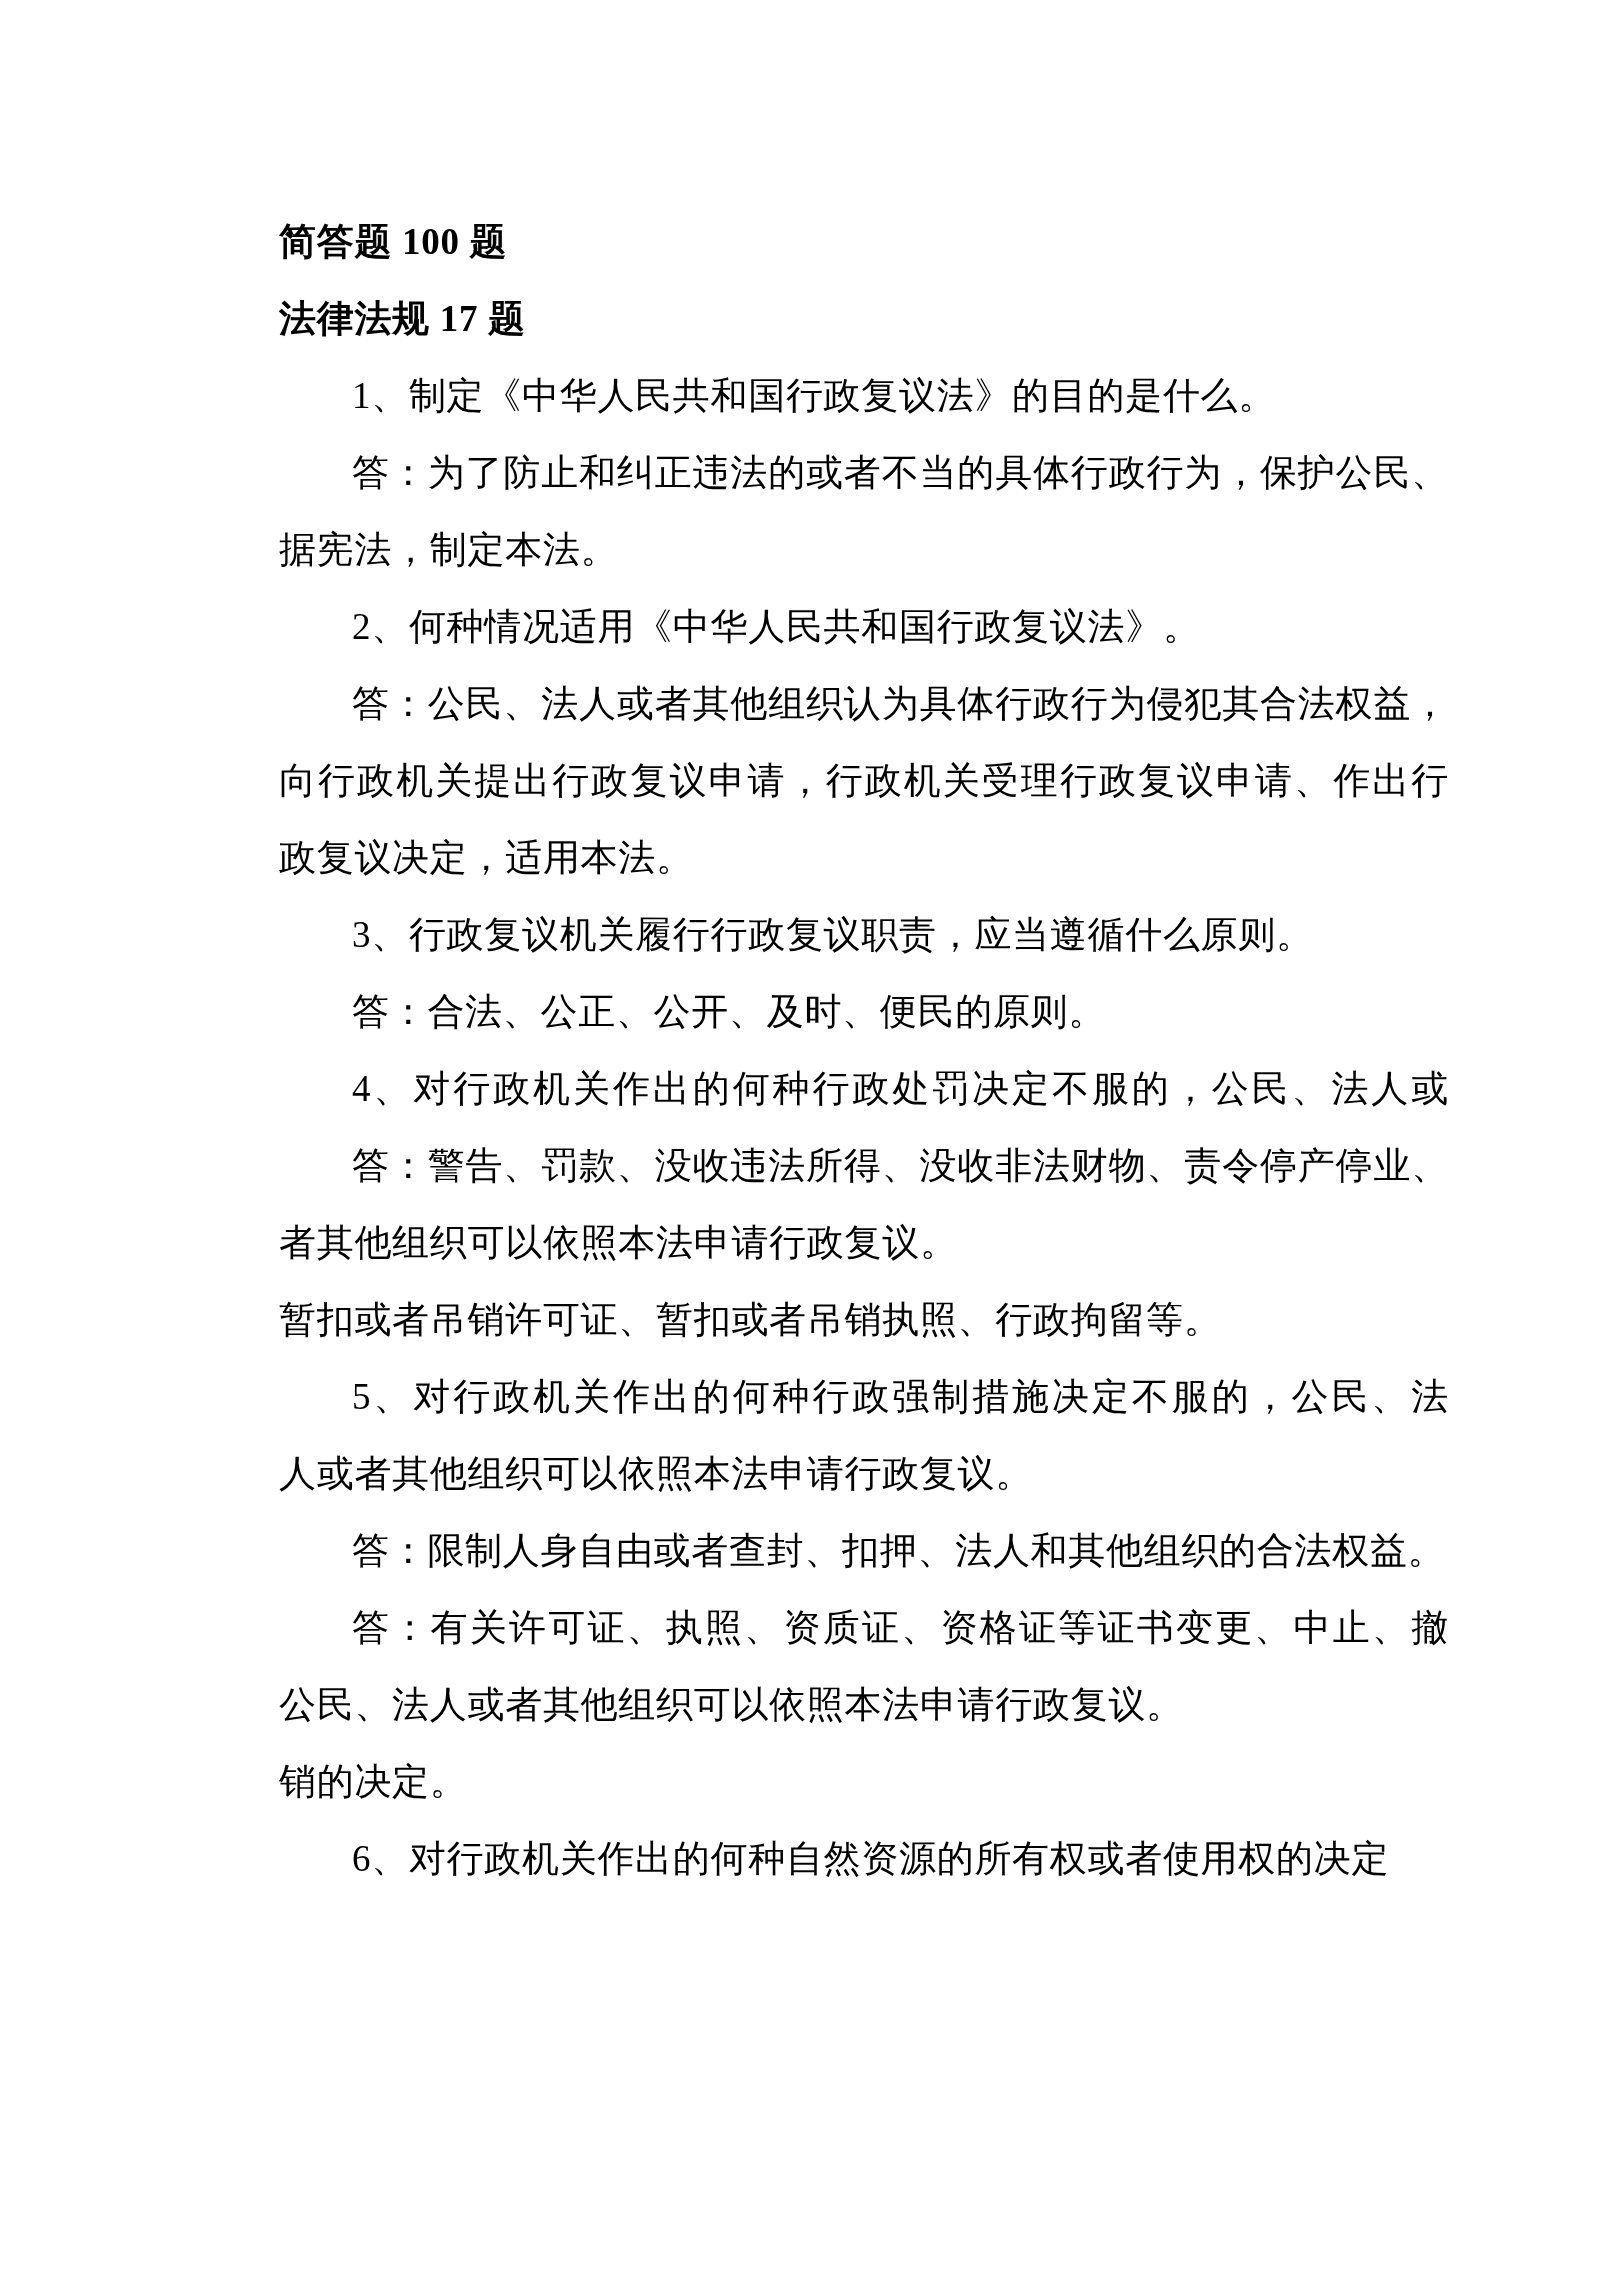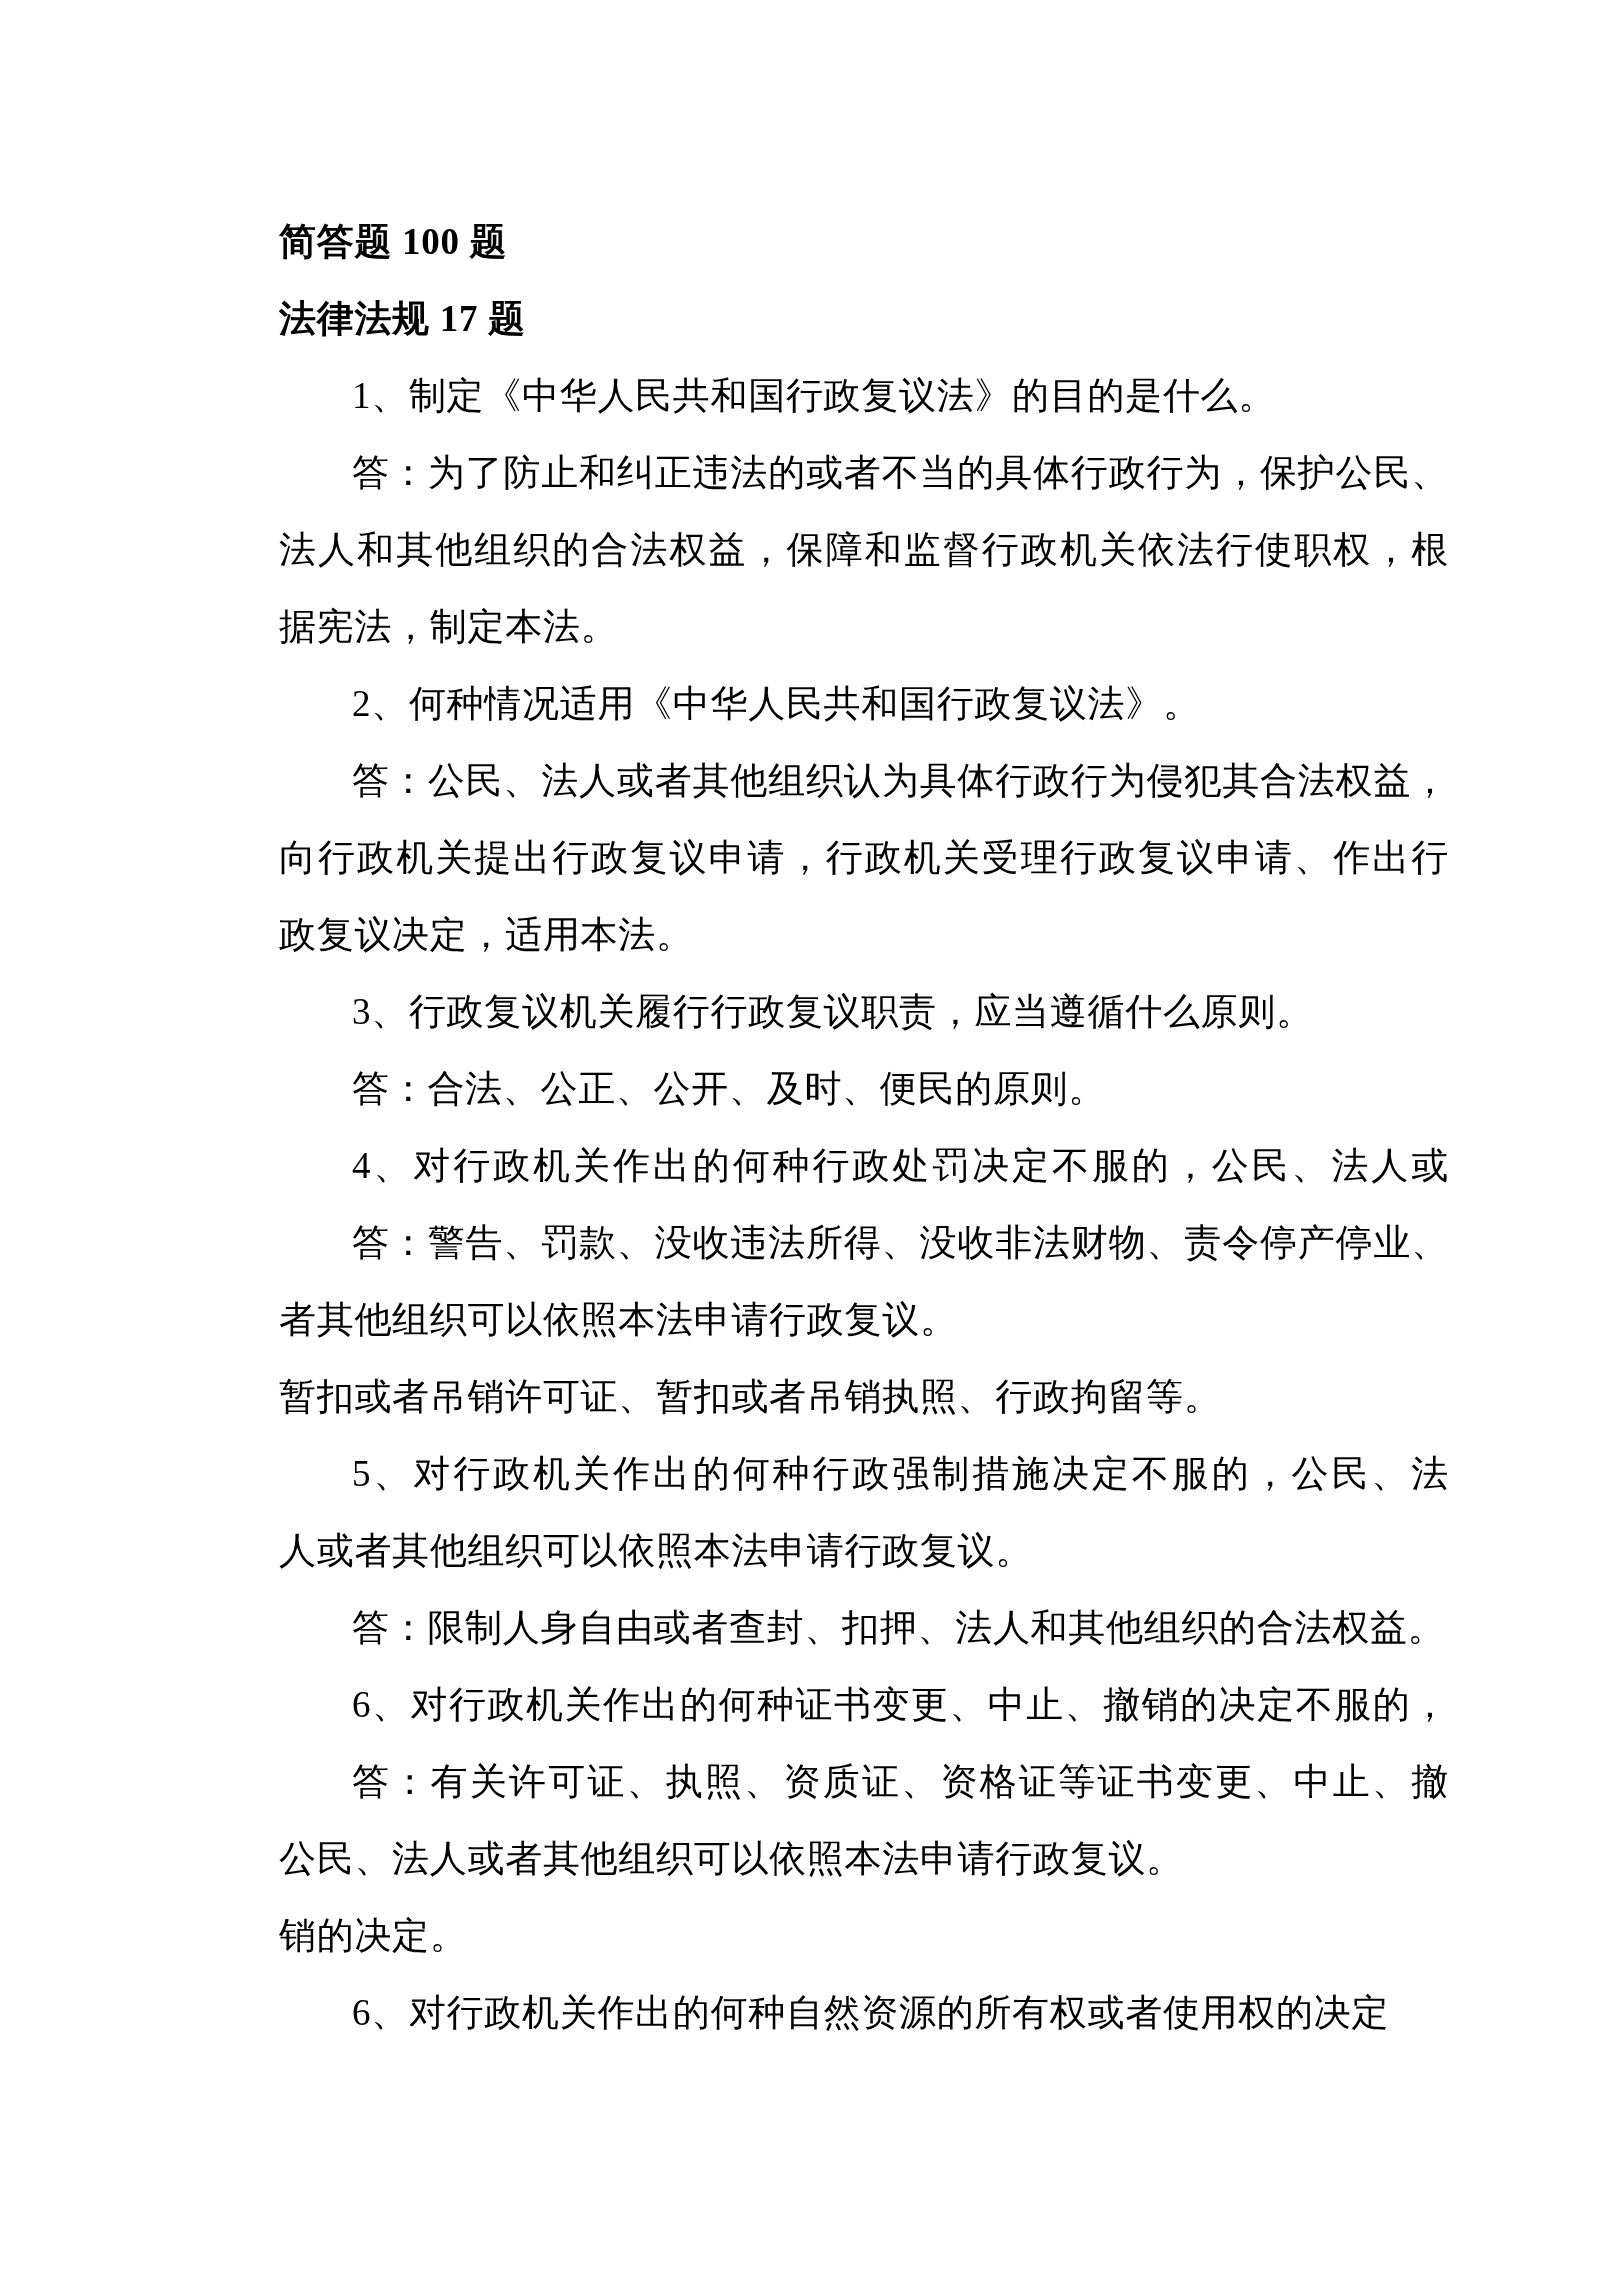--- a/index.html
+++ b/index.html
@@ -46,35 +46,33 @@
 </style>
 </head>
 <body>
 
 <div class="page">
   <div class="textblock">
     <div class="line bold">简答题 100 题</div>
     <div class="line bold">法律法规 17 题</div>
     <div class="line indent">1、制定《中华人民共和国行政复议法》的目的是什么。</div>
     <div class="line indent justify">答：为了防止和纠正违法的或者不当的具体行政行为，保护公民、</div>
-    <div class="line justify">法人和其他组织的合法权益，保障和监督行政机关依法行使职权，根</div>
     <div class="line">据宪法，制定本法。</div>
     <div class="line indent">2、何种情况适用《中华人民共和国行政复议法》。</div>
     <div class="line indent justify">答：公民、法人或者其他组织认为具体行政行为侵犯其合法权益，</div>
     <div class="line justify">向行政机关提出行政复议申请，行政机关受理行政复议申请、作出行</div>
     <div class="line">政复议决定，适用本法。</div>
     <div class="line indent">3、行政复议机关履行行政复议职责，应当遵循什么原则。</div>
     <div class="line indent">答：合法、公正、公开、及时、便民的原则。</div>
     <div class="line indent justify">4、对行政机关作出的何种行政处罚决定不服的，公民、法人或</div>
     <div class="line indent justify">答：警告、罚款、没收违法所得、没收非法财物、责令停产停业、</div>
     <div class="line">者其他组织可以依照本法申请行政复议。</div>
     <div class="line">暂扣或者吊销许可证、暂扣或者吊销执照、行政拘留等。</div>
     <div class="line indent justify">5、对行政机关作出的何种行政强制措施决定不服的，公民、法</div>
     <div class="line">人或者其他组织可以依照本法申请行政复议。</div>
     <div class="line indent">答：限制人身自由或者查封、扣押、法人和其他组织的合法权益。</div>
-    <div class="line indent justify">6、对行政机关作出的何种证书变更、中止、撤销的决定不服的，</div>
     <div class="line indent justify">答：有关许可证、执照、资质证、资格证等证书变更、中止、撤</div>
     <div class="line">公民、法人或者其他组织可以依照本法申请行政复议。</div>
     <div class="line">销的决定。</div>
     <div class="line indent">6、对行政机关作出的何种自然资源的所有权或者使用权的决定</div>
   </div>
 </div>
 
 
 </body></html>

